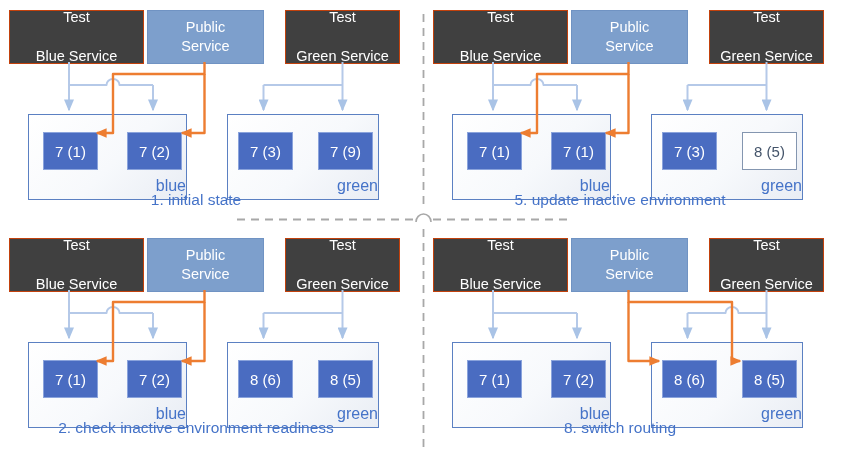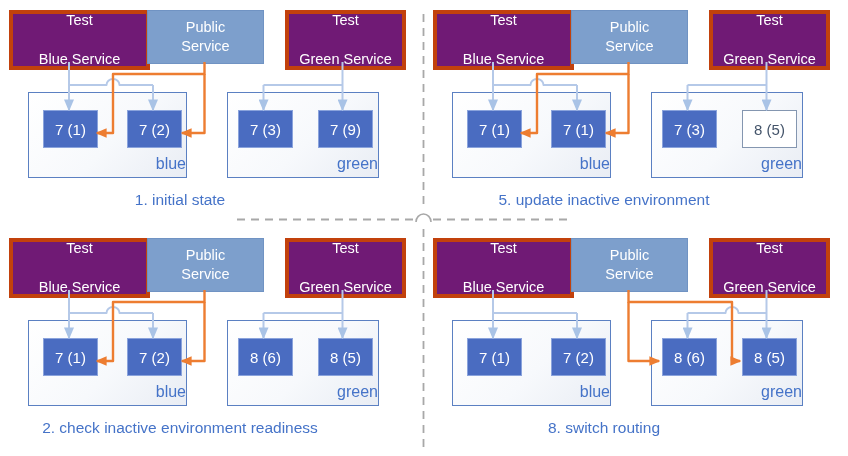--- a/index.html
+++ b/index.html
@@ -6,40 +6,40 @@
   #stage{
     position:relative;width:848px;height:456px;background:#ffffff;overflow:hidden;
     font-family:"Liberation Sans",sans-serif;
   }
   .panel{position:absolute;width:424px;height:228px;}
   .svc{
     position:absolute;top:10px;height:52px;
     display:flex;flex-direction:column;justify-content:center;
     text-align:center;color:#ffffff;font-size:14.5px;line-height:19px;
   }
-  .svc.light{background:#701a75;border:4px solid #c2410c;gap:20px;}
+  .svc.light{background:#404040;border:1px solid #c2410c;gap:20px;}
   .svc.dark{background:#7d9fcc;border:1px solid #7093c3;}
   .env{
-    position:absolute;top:92px;height:84px;
+    position:absolute;top:114px;height:84px;
     border:1.4px solid #5b80c2;
     background:linear-gradient(135deg,#ffffff 0%,#f7f9fc 55%,#e9edf4 100%);
   }
   .pod{
     position:absolute;top:17px;width:53px;height:36px;
     background:#4a6cc1;border:1.6px solid #8aa3dc;
     color:#ffffff;font-size:15px;
     display:flex;align-items:center;justify-content:center;
   }
   .pod.inactive{background:#ffffff;border:1.5px solid #8496b0;color:#44546a;}
   .env-label{
     position:absolute;left:0;right:0;bottom:4px;text-align:right;
     color:#4573c8;font-size:16px;
   }
   .caption{
-    position:absolute;top:191px;left:0;width:360px;text-align:center;
+    position:absolute;top:191px;left:16px;width:360px;text-align:center;
     color:#4573c8;font-size:15.5px;
   }
   #wires{position:absolute;left:0;top:0;pointer-events:none;}
 </style>
 </head>
 <body>
 
 <div id="stage">
 
   <div class="panel" style="left:0;top:0">

